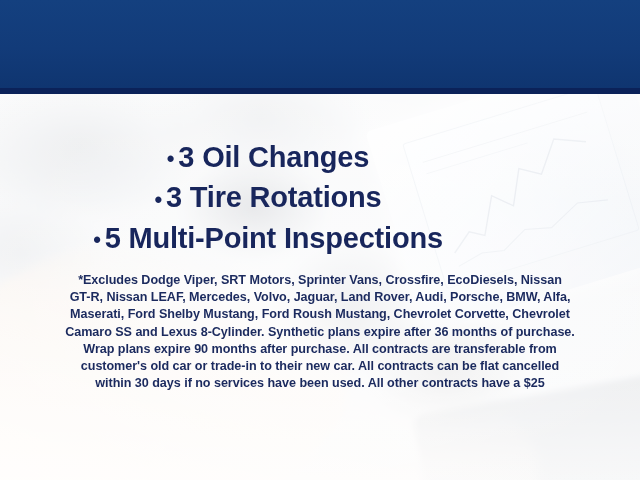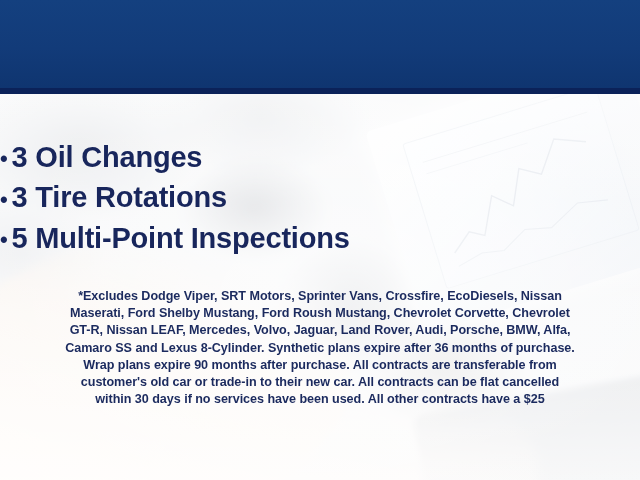--- a/index.html
+++ b/index.html
@@ -139,39 +139,40 @@
     white-space: nowrap;
   }
   .header-title .star { font-size: 30px; vertical-align: super; line-height: 0; }
 
   
   .benefits {
     position: absolute;
     left: 0; top: 138px;
     width: 536px;
     z-index: 4;
+    text-align: center;
     color: #18265c;
   }
   .benefit {
     font-size: 29px;
     font-weight: bold;
     line-height: 38px;
     letter-spacing: -0.2px;
     white-space: nowrap;
   }
   .benefit .dot {
     font-size: 22px;
     vertical-align: middle;
     margin-right: 4px;
   }
 
   
   .disclaimer {
     position: absolute;
-    left: 26px; top: 288px;
+    left: 26px; top: 272px;
     width: 588px;
     z-index: 4;
     color: #1b2a5e;
     font-size: 12.6px;
     font-weight: bold;
     line-height: 17.2px;
     text-align: center;
     letter-spacing: -0.05px;
   }
 </style>
@@ -215,21 +216,21 @@
     <div class="benefit">
       <span class="dot">•</span><span>3 Tire Rotations</span>
     </div>
     <div class="benefit">
       <span class="dot">•</span><span>5 Multi-Point Inspections</span>
     </div>
   </div>
 
   <div class="disclaimer">
     <div>*Excludes Dodge Viper, SRT Motors, Sprinter Vans, Crossfire, EcoDiesels, Nissan</div>
+    <div>GT-R, Nissan LEAF, Mercedes, Volvo, Jaguar, Land Rover, Audi, Porsche, BMW, Alfa,</div>
     <div>Maserati, Ford Shelby Mustang, Ford Roush Mustang, Chevrolet Corvette, Chevrolet</div>
-    <div>GT-R, Nissan LEAF, Mercedes, Volvo, Jaguar, Land Rover, Audi, Porsche, BMW, Alfa,</div>
     <div>Camaro SS and Lexus 8-Cylinder. Synthetic plans expire after 36 months of purchase.</div>
     <div>Wrap plans expire 90 months after purchase. All contracts are transferable from</div>
     <div>customer's old car or trade-in to their new car. All contracts can be flat cancelled</div>
     <div>within 30 days if no services have been used. All other contracts have a $25</div>
   </div>
 
 </div>
 
 </body></html>

